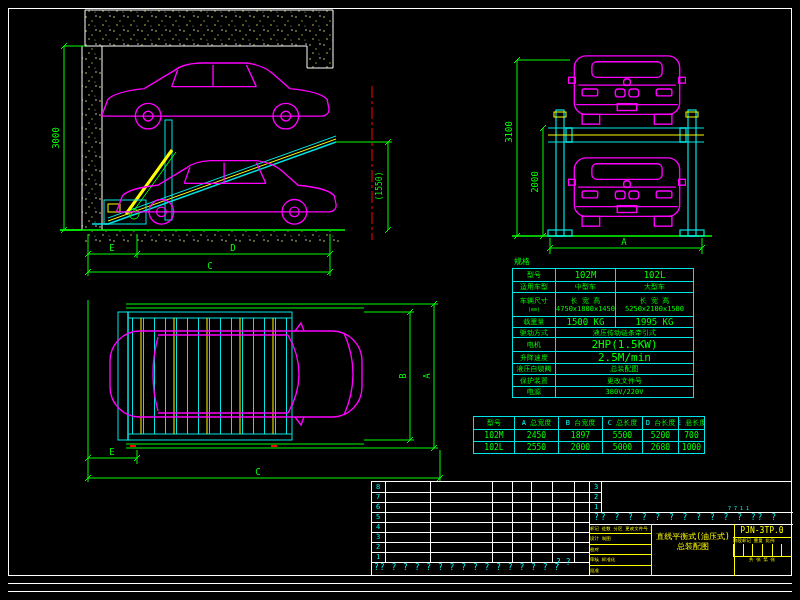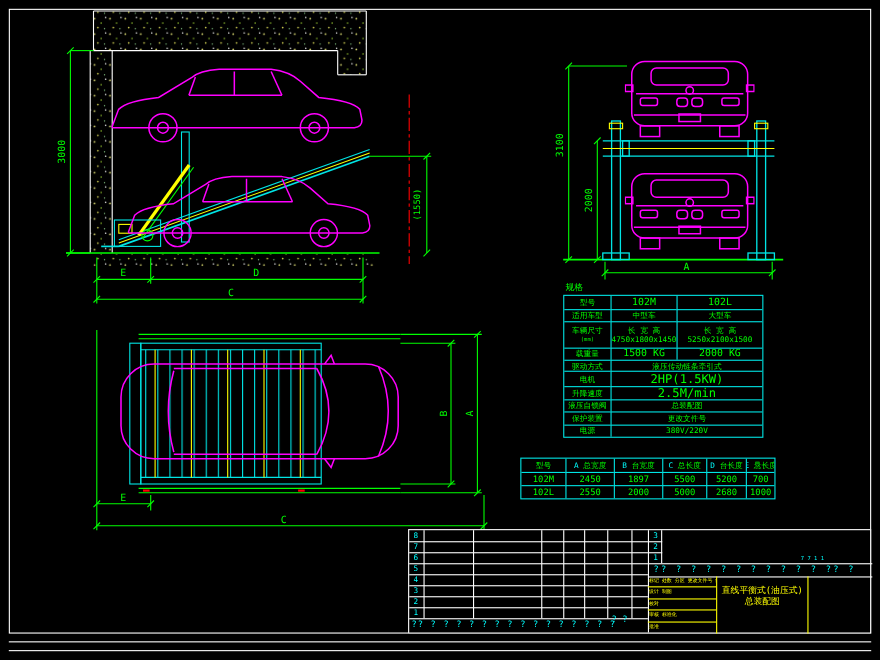--- a/index.html
+++ b/index.html
@@ -284,21 +284,21 @@
     <span>长 宽 高</span>
     <span>4750x1800x1450</span>
   </div>
   <div class="c">
     <span>长 宽 高</span>
     <span>5250x2100x1500</span>
   </div>
 
   <div class="c noL">载重量</div>
   <div class="c" style="font-size:9px">1500 KG</div>
-  <div class="c" style="font-size:9px">2000 KG</div>
+  <div class="c" style="font-size:9px">1995 KG</div>
 
   <div class="c noL">驱动方式</div>
   <div class="c span2">液压传动链条牵引式</div>
 
   <div class="c noL">电机</div>
   <div class="c span2 big">2HP(1.5KW)</div>
 
   <div class="c noL">升降速度</div>
   <div class="c span2 big">2.5M/min</div>
 
@@ -384,15 +384,28 @@
     <div>校对</div>
     <div>审核  标准化</div>
     <div>批准</div>
   </div>
 
   <div class="ttl">
     <div>直线平衡式(油压式)</div>
     <div>总装配图</div>
   </div>
 
+  <div class="rightsec">
+    <div class="code">PJN-3TP.0</div>
+    <div class="stagelbl">阶段标记  重量  比例</div>
+    <div class="cells">
+      <div></div>
+      <div></div>
+      <div></div>
+      <div></div>
+      <div></div>
+      <div></div>
+    </div>
+    <div class="sheet">共 张 第 张</div>
+  </div>
 </div>
 
 <div class="abs stray">? ?</div>
 
 </body></html>

